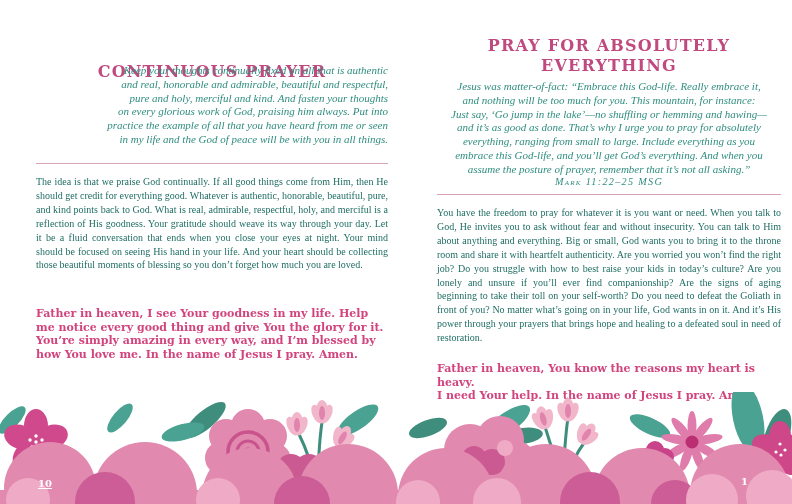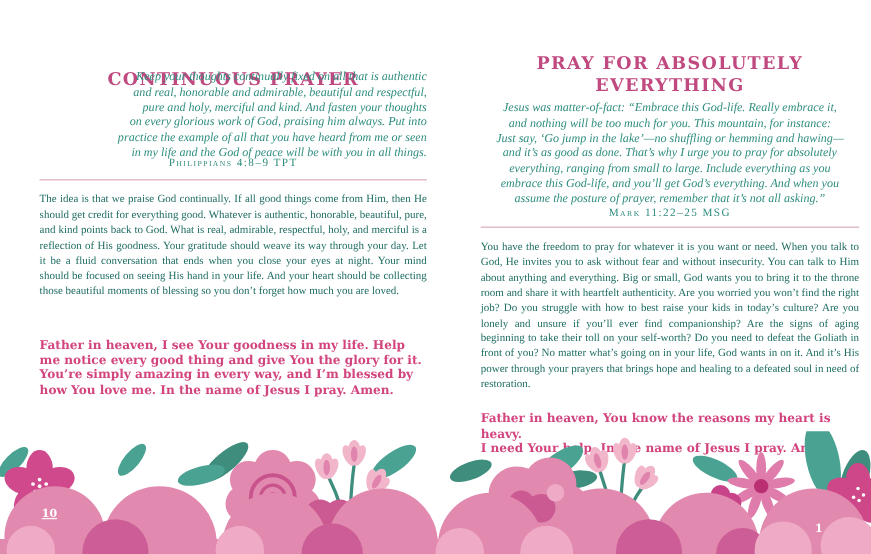--- a/index.html
+++ b/index.html
@@ -45,60 +45,59 @@
   .prayer-text{
     position:absolute;width:100%;
     font-family:"DejaVu Serif", serif;font-weight:bold;
     font-size:11px;line-height:13.6px;color:#d2447e;white-space:pre-line;
   }
   .page-number{
     position:absolute;z-index:5;
     font-family:"DejaVu Serif", serif;font-weight:bold;
     font-size:10px;color:#ffffff;
   }
-  .pn-left{left:38px;top:462px;text-decoration:underline;}
+  .pn-left{left:38px;top:478px;text-decoration:underline;}
   .pn-right{left:741px;top:476px;}
   .floral-band{position:absolute;left:0;bottom:0;width:792px;height:112px;z-index:1;}
 </style>
 </head>
 <body>
 
 <div class="spread">
 
   <div class="page page-left">
     <div class="col col-left" style="top:0;height:504px;">
       <h1 class="chapter-title" style="top:38px;margin-top:24px;">CONTINUOUS PRAYER</h1>
       <div class="scripture-quote" style="top:64px;text-align:right;">Keep your thoughts continually fixed on all that is authentic
 and real, honorable and admirable, beautiful and respectful,
 pure and holy, merciful and kind. And fasten your thoughts
 on every glorious work of God, praising him always. Put into
 practice the example of all that you have heard from me or seen
 in my life and the God of peace will be with you in all things.</div>
-      <div class="scripture-reference" style="top:143px;">Philippians 4:8–9 TPT</div>
       <div class="divider" style="top:163px;"></div>
       <div class="body-text" style="top:175px;">The idea is that we praise God continually. If all good things come from Him, then He should get credit for everything good. Whatever is authentic, honorable, beautiful, pure, and kind points back to God. What is real, admirable, respectful, holy, and merciful is a reflection of His goodness. Your gratitude should weave its way through your day. Let it be a fluid conversation that ends when you close your eyes at night. Your mind should be focused on seeing His hand in your life. And your heart should be collecting those beautiful moments of blessing so you don’t forget how much you are loved.</div>
       <div class="prayer-text" style="top:307px;">Father in heaven, I see Your goodness in my life. Help
 me notice every good thing and give You the glory for it.
 You’re simply amazing in every way, and I’m blessed by
 how You love me. In the name of Jesus I pray. Amen.</div>
     </div>
   </div>
 
   <div class="page page-right">
-    <div class="col col-right" style="top:12px;height:352px;">
+    <div class="col col-right" style="top:0;height:352px;">
       <h1 class="chapter-title" style="top:36px;">PRAY FOR ABSOLUTELY
 EVERYTHING</h1>
       <div class="scripture-quote" style="top:80px;">Jesus was matter-of-fact: “Embrace this God-life. Really embrace it,
 and nothing will be too much for you. This mountain, for instance:
 Just say, ‘Go jump in the lake’—no shuffling or hemming and hawing—
 and it’s as good as done. That’s why I urge you to pray for absolutely
 everything, ranging from small to large. Include everything as you
 embrace this God-life, and you’ll get God’s everything. And when you
 assume the posture of prayer, remember that it’s not all asking.”</div>
-      <div class="scripture-reference" style="top:176px;">Mark 11:22–25 MSG</div>
+      <div class="scripture-reference" style="top:176px;font-style:italic;">Mark 11:22–25 MSG</div>
       <div class="divider" style="top:194px;"></div>
       <div class="body-text" style="top:206px;">You have the freedom to pray for whatever it is you want or need. When you talk to God, He invites you to ask without fear and without insecurity. You can talk to Him about anything and everything. Big or small, God wants you to bring it to the throne room and share it with heartfelt authenticity. Are you worried you won’t find the right job? Do you struggle with how to best raise your kids in today’s culture? Are you lonely and unsure if you’ll ever find companionship? Are the signs of aging beginning to take their toll on your self-worth? Do you need to defeat the Goliath in front of you? No matter what’s going on in your life, God wants in on it. And it’s His power through your prayers that brings hope and healing to a defeated soul in need of restoration.</div>
       <div class="prayer-text" style="top:362px;">Father in heaven, You know the reasons my heart is heavy.
 I need Your help. In the name of Jesus I pray. Amen.</div>
     </div>
   </div>
 
   <svg class="floral-band" viewBox="0 0 792 112" xmlns="http://www.w3.org/2000/svg">
 
     <g>

